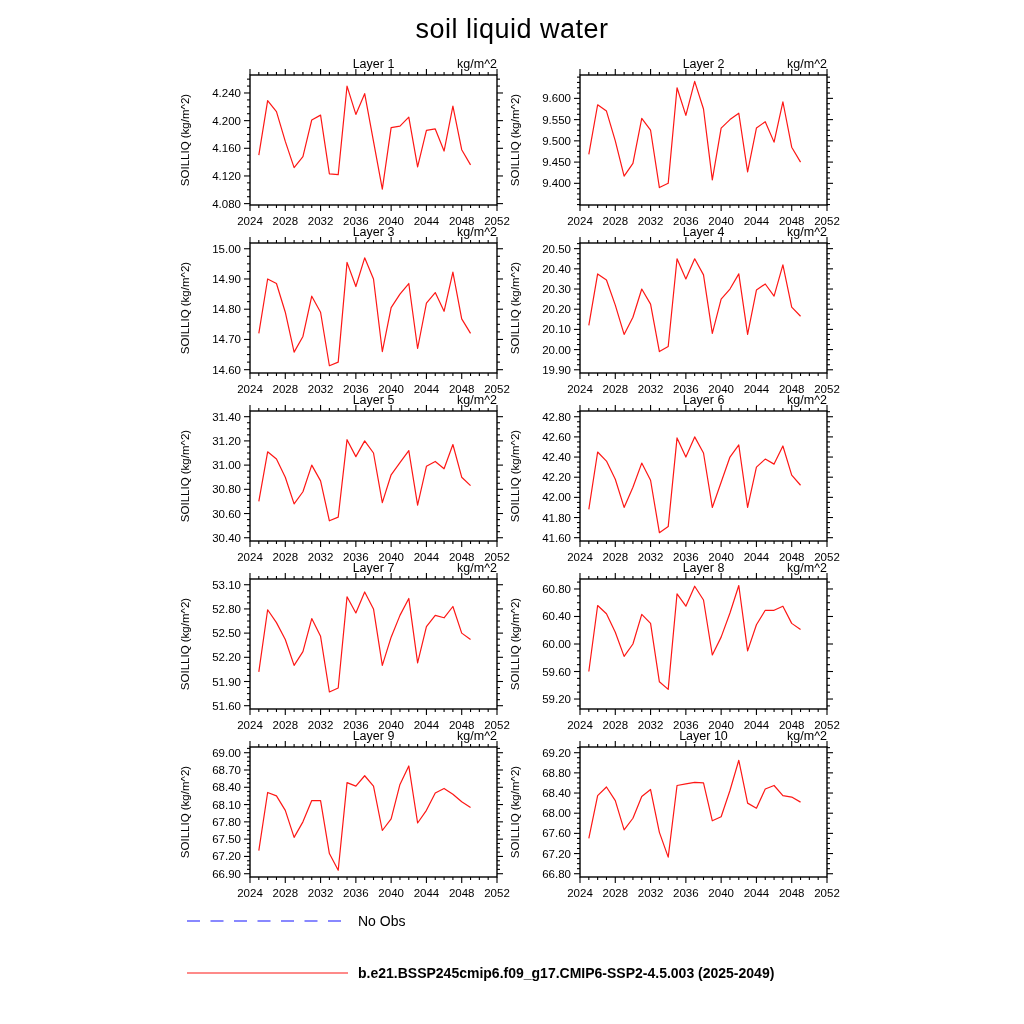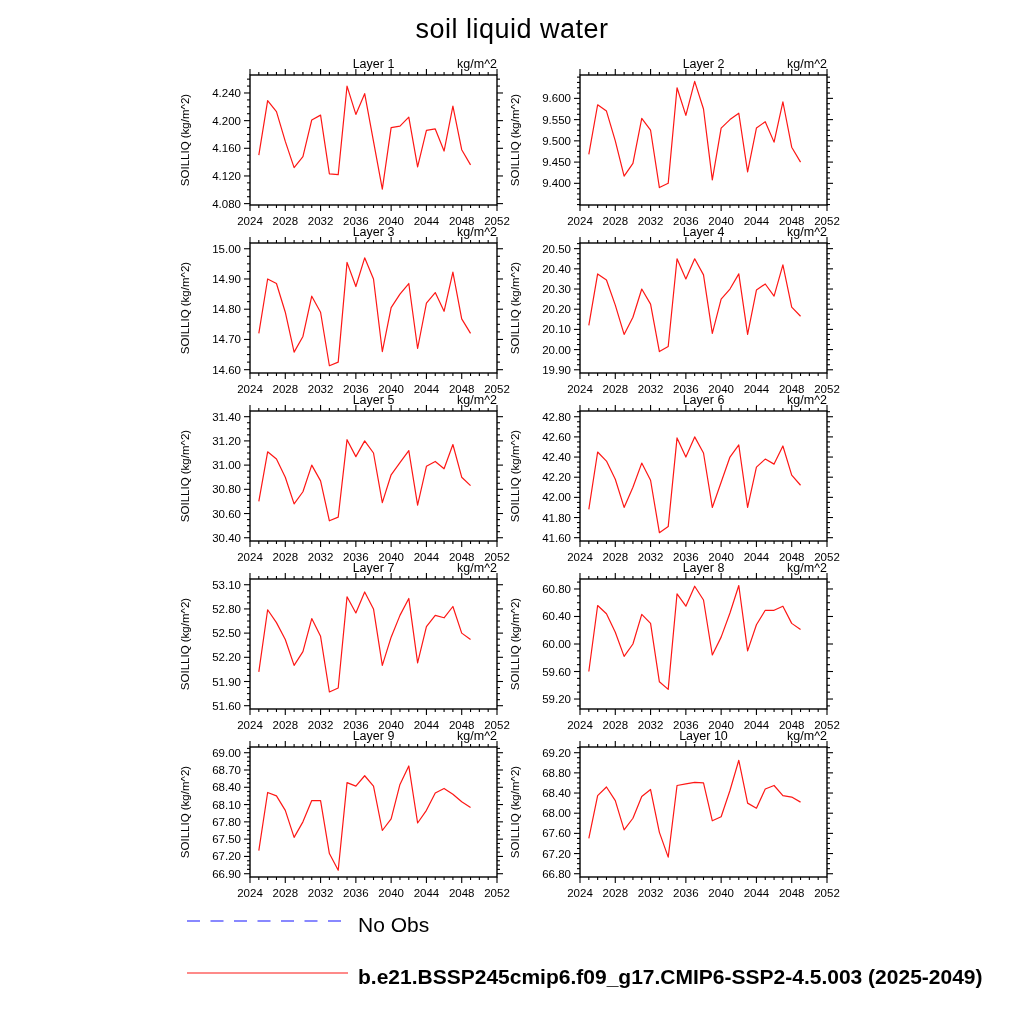--- a/index.html
+++ b/index.html
@@ -9,21 +9,21 @@
         font-size:27px;font-weight:normal;letter-spacing:0.5px;}
   .panel-svg{position:absolute;}
   svg text{font-family:"Liberation Sans", sans-serif;fill:#000;}
   .frame{fill:none;stroke:#000;stroke-width:1.4;}
   .tick{stroke:#000;stroke-width:1.1;}
   .ticklbl{font-size:11.5px;}
   .ptitle{font-size:12.5px;}
   .ylab{font-size:11.5px;}
   .series{fill:none;stroke-width:1.2;stroke-linejoin:round;}
   .legend-row{position:absolute;display:block;}
-  .legend-label{position:absolute;font-size:21px;white-space:nowrap;}
+  .legend-label{position:absolute;font-size:14px;white-space:nowrap;}
 </style>
 </head>
 <body>
 
 <div id="page">
   <div id="chart-title">soil liquid water</div>
 
   <div id="charts">
       <svg width="345" height="188" class="panel-svg" style="left: 172px; top: 51px;">
         <g>

